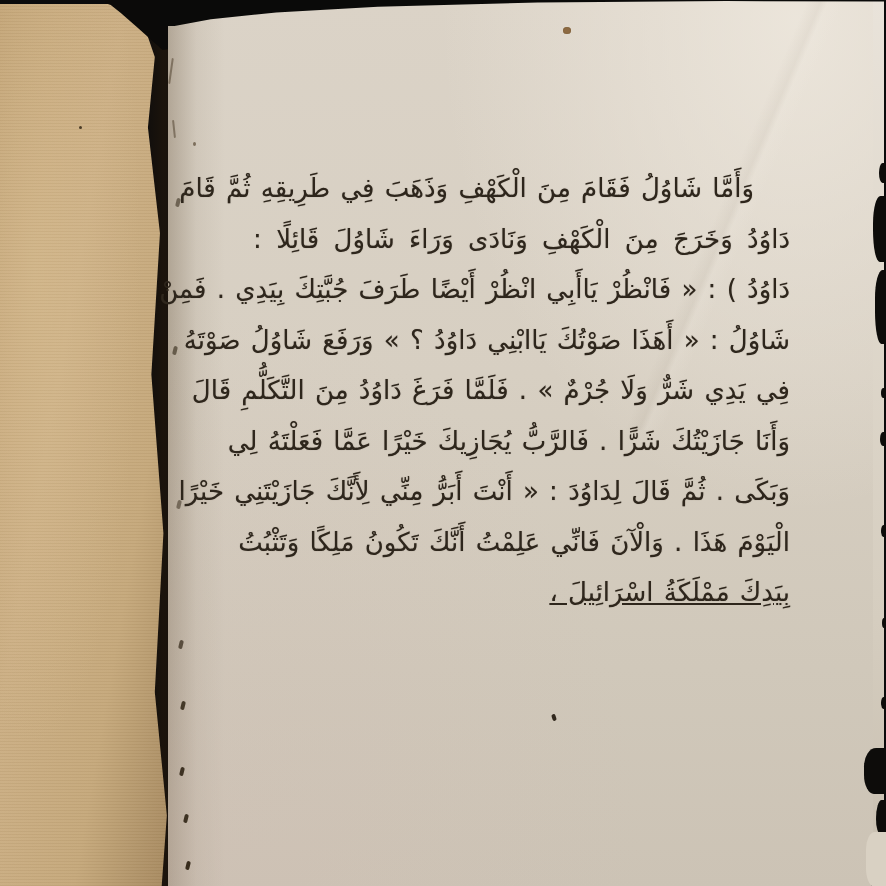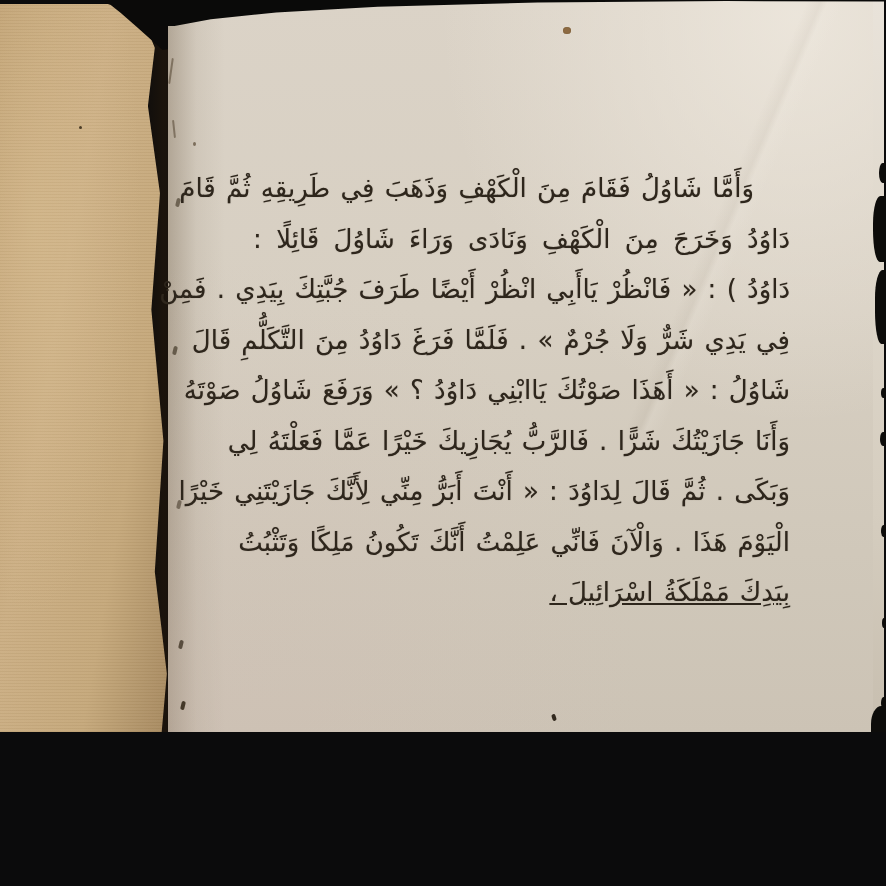--- a/index.html
+++ b/index.html
@@ -4,21 +4,21 @@
 <style>
   html, body {
     margin: 0; padding: 0;
     width: 886px; height: 886px;
     overflow: hidden;
     background: #0b0b0c;
     font-family: "DejaVu Sans", sans-serif;
   }
   .scene {
     position: absolute; left: 0; top: 0;
-    width: 886px; height: 732px;
+    width: 886px; height: 886px;
     background: #0b0b0c;
     overflow: hidden;
   }
   
   .left-page {
     position: absolute; left: 0; top: 4px; bottom: 0; width: 172px;
     z-index: 2;
     background:
       radial-gradient(ellipse at 20% 30%, rgba(222,196,150,0.45) 0%, rgba(222,196,150,0) 55%),
       linear-gradient(100deg, #bfa073 0%, #cbae83 38%, #c5a87b 70%, #a98c62 96%);
@@ -180,21 +180,21 @@
 
   <div class="foxing-spot"></div>
   <div class="speck-1"></div>
   <div class="speck-2"></div>
   <div class="ink-mark"></div>
 
   <div class="text-block" dir="rtl" lang="ar">
     <div class="line first">وَأَمَّا شَاوُلُ فَقَامَ مِنَ الْكَهْفِ وَذَهَبَ فِي طَرِيقِهِ  ثُمَّ قَامَ</div>
     <div class="line">دَاوُدُ وَخَرَجَ مِنَ الْكَهْفِ وَنَادَى وَرَاءَ شَاوُلَ قَائِلًا :</div>
     <div class="line">دَاوُدُ ) : « فَانْظُرْ يَاأَبِي انْظُرْ أَيْضًا طَرَفَ جُبَّتِكَ بِيَدِي . فَمِنْ</div>
+    <div class="line">شَاوُلُ : « أَهَذَا صَوْتُكَ يَاابْنِي دَاوُدُ ؟ » وَرَفَعَ شَاوُلُ صَوْتَهُ</div>
     <div class="line">فِي يَدِي شَرٌّ وَلَا جُرْمٌ » . فَلَمَّا فَرَغَ دَاوُدُ مِنَ التَّكَلُّمِ قَالَ</div>
-    <div class="line">شَاوُلُ : « أَهَذَا صَوْتُكَ يَاابْنِي دَاوُدُ ؟ » وَرَفَعَ شَاوُلُ صَوْتَهُ</div>
     <div class="line">وَأَنَا جَازَيْتُكَ شَرًّا . فَالرَّبُّ يُجَازِيكَ خَيْرًا عَمَّا فَعَلْتَهُ لِي</div>
     <div class="line">وَبَكَى . ثُمَّ قَالَ لِدَاوُدَ : « أَنْتَ أَبَرُّ مِنِّي لِأَنَّكَ جَازَيْتَنِي خَيْرًا</div>
     <div class="line">الْيَوْمَ هَذَا . وَالْآنَ فَانِّي عَلِمْتُ أَنَّكَ تَكُونُ مَلِكًا وَتَثْبُتُ</div>
     <div class="line last">بِيَدِكَ مَمْلَكَةُ اسْرَائِيلَ ،</div>
   </div>
 
 </div>
 
 </body></html>

